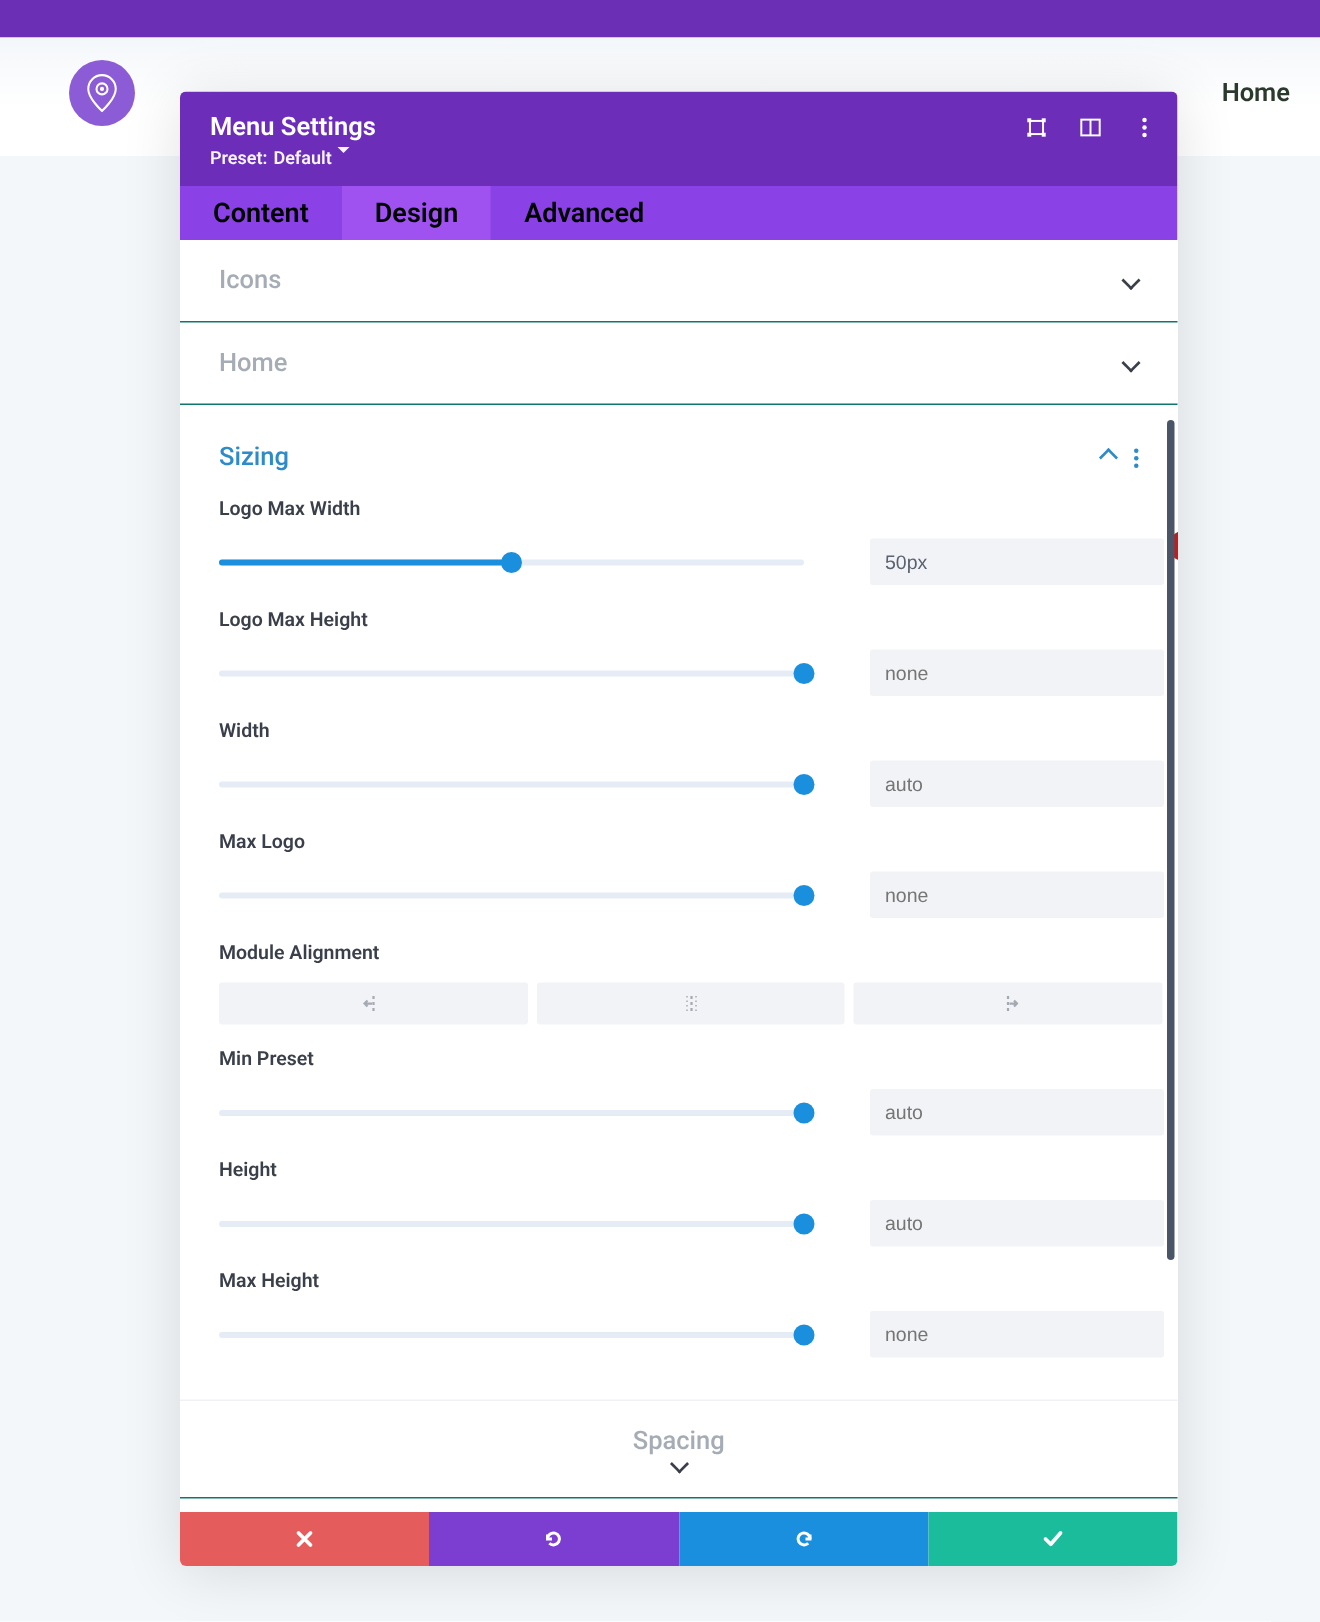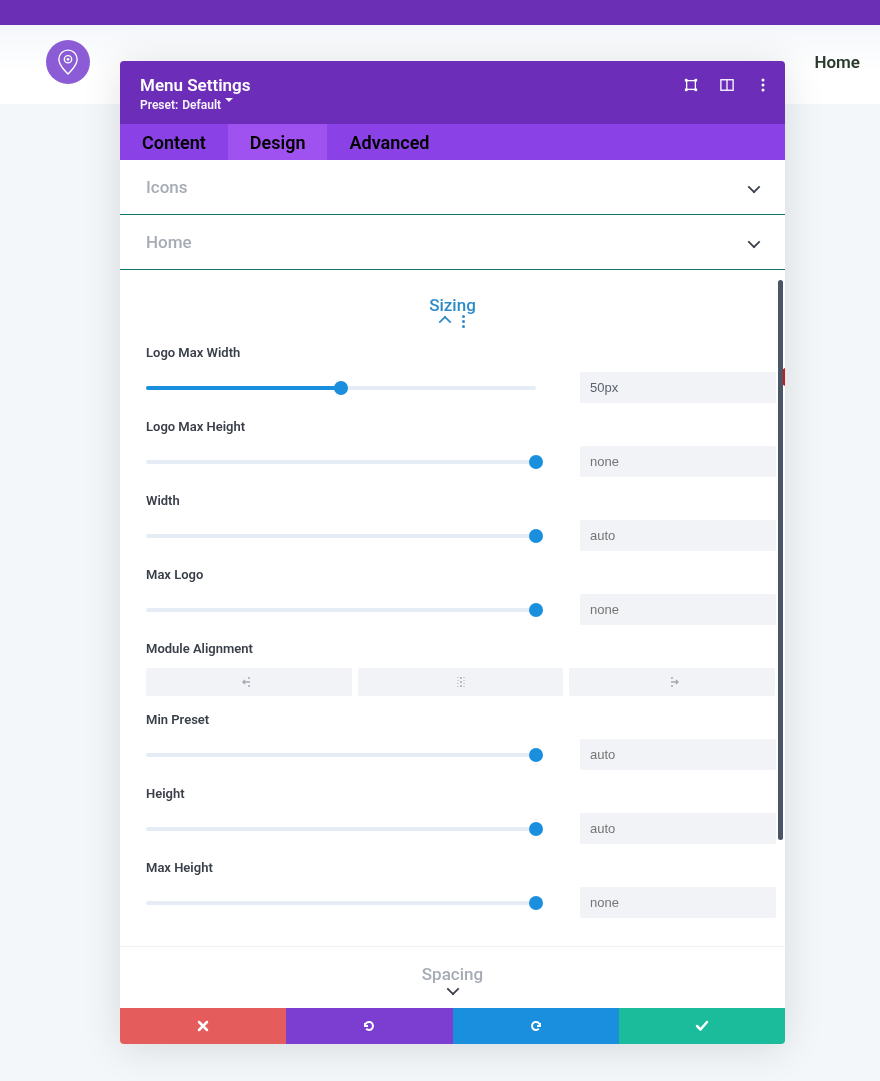--- a/index.html
+++ b/index.html
@@ -133,21 +133,20 @@
   .section-head {
     padding: 17px 26px;
     display: flex;
     justify-content: space-between;
     align-items: center;
     border-bottom: 1px solid #0f766e;
     cursor: pointer;
   }
   .section-head.open {
     border-bottom: none;
-    flex-direction: column;
   }
   .section-title {
     font-size: 17px;
     color: #a6acb5;
     font-weight: 500;
   }
   .section-title.active {
     color: #2e8bc9;
   }
   .chevron {

